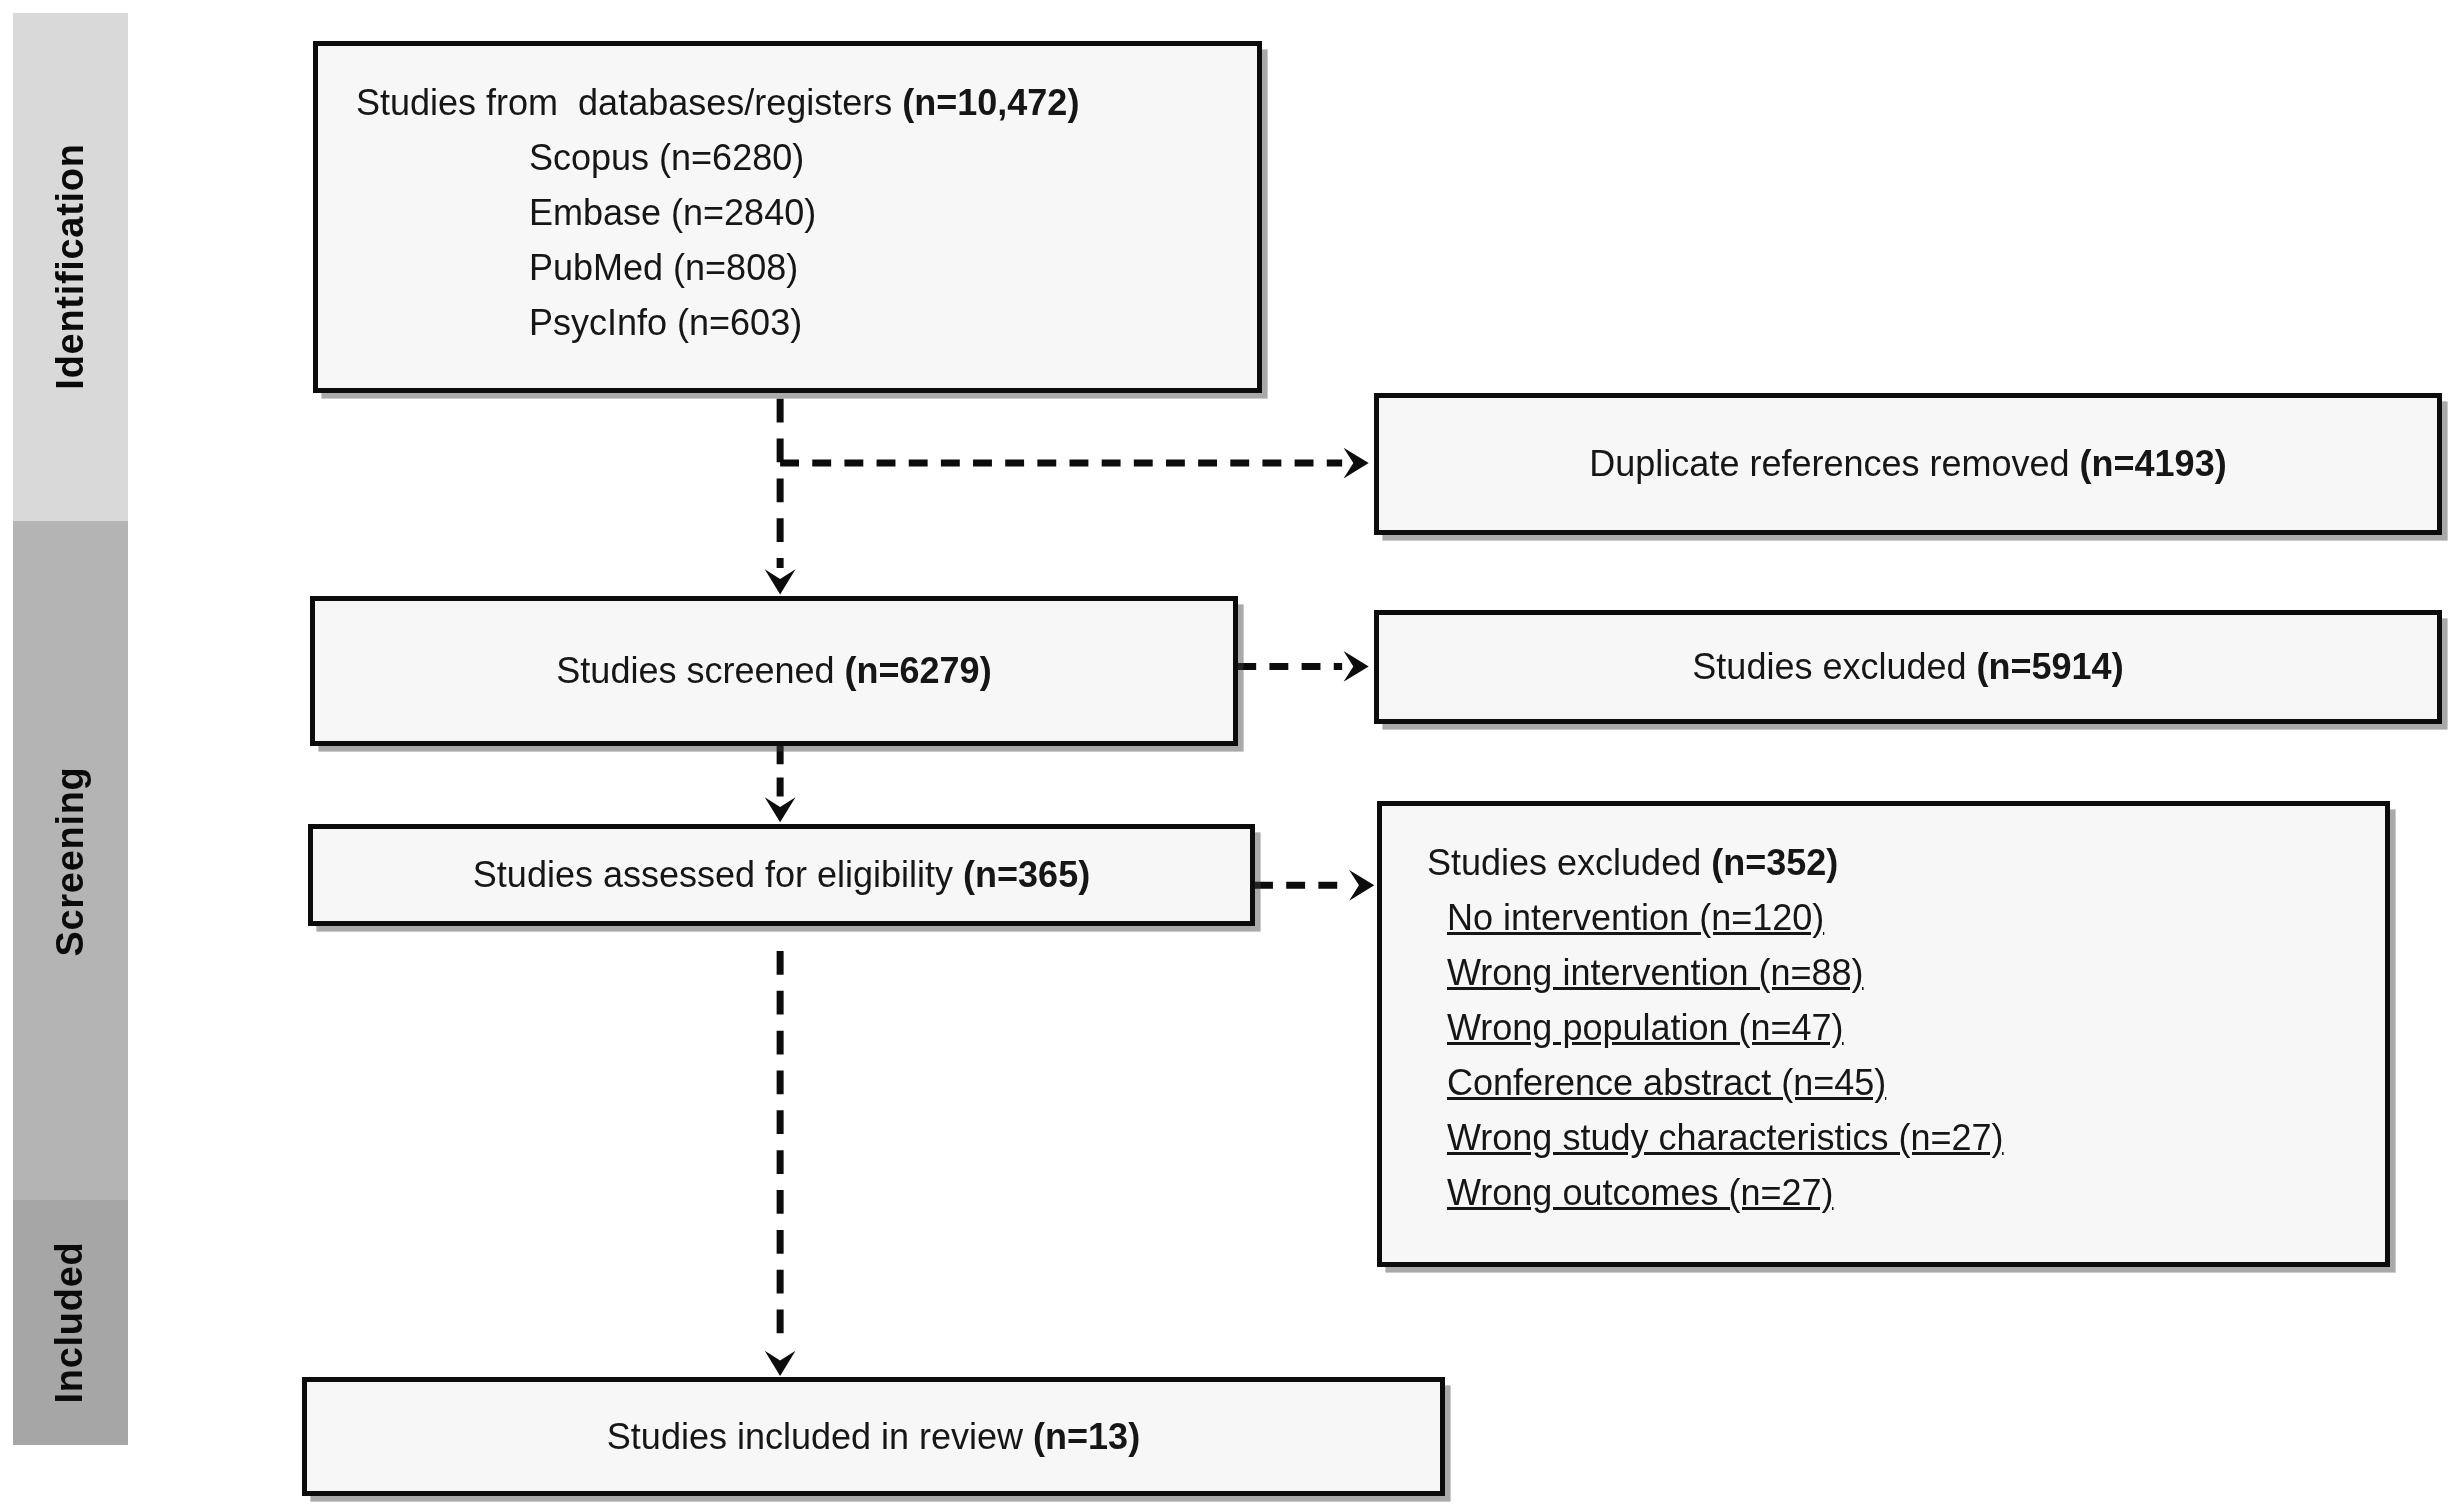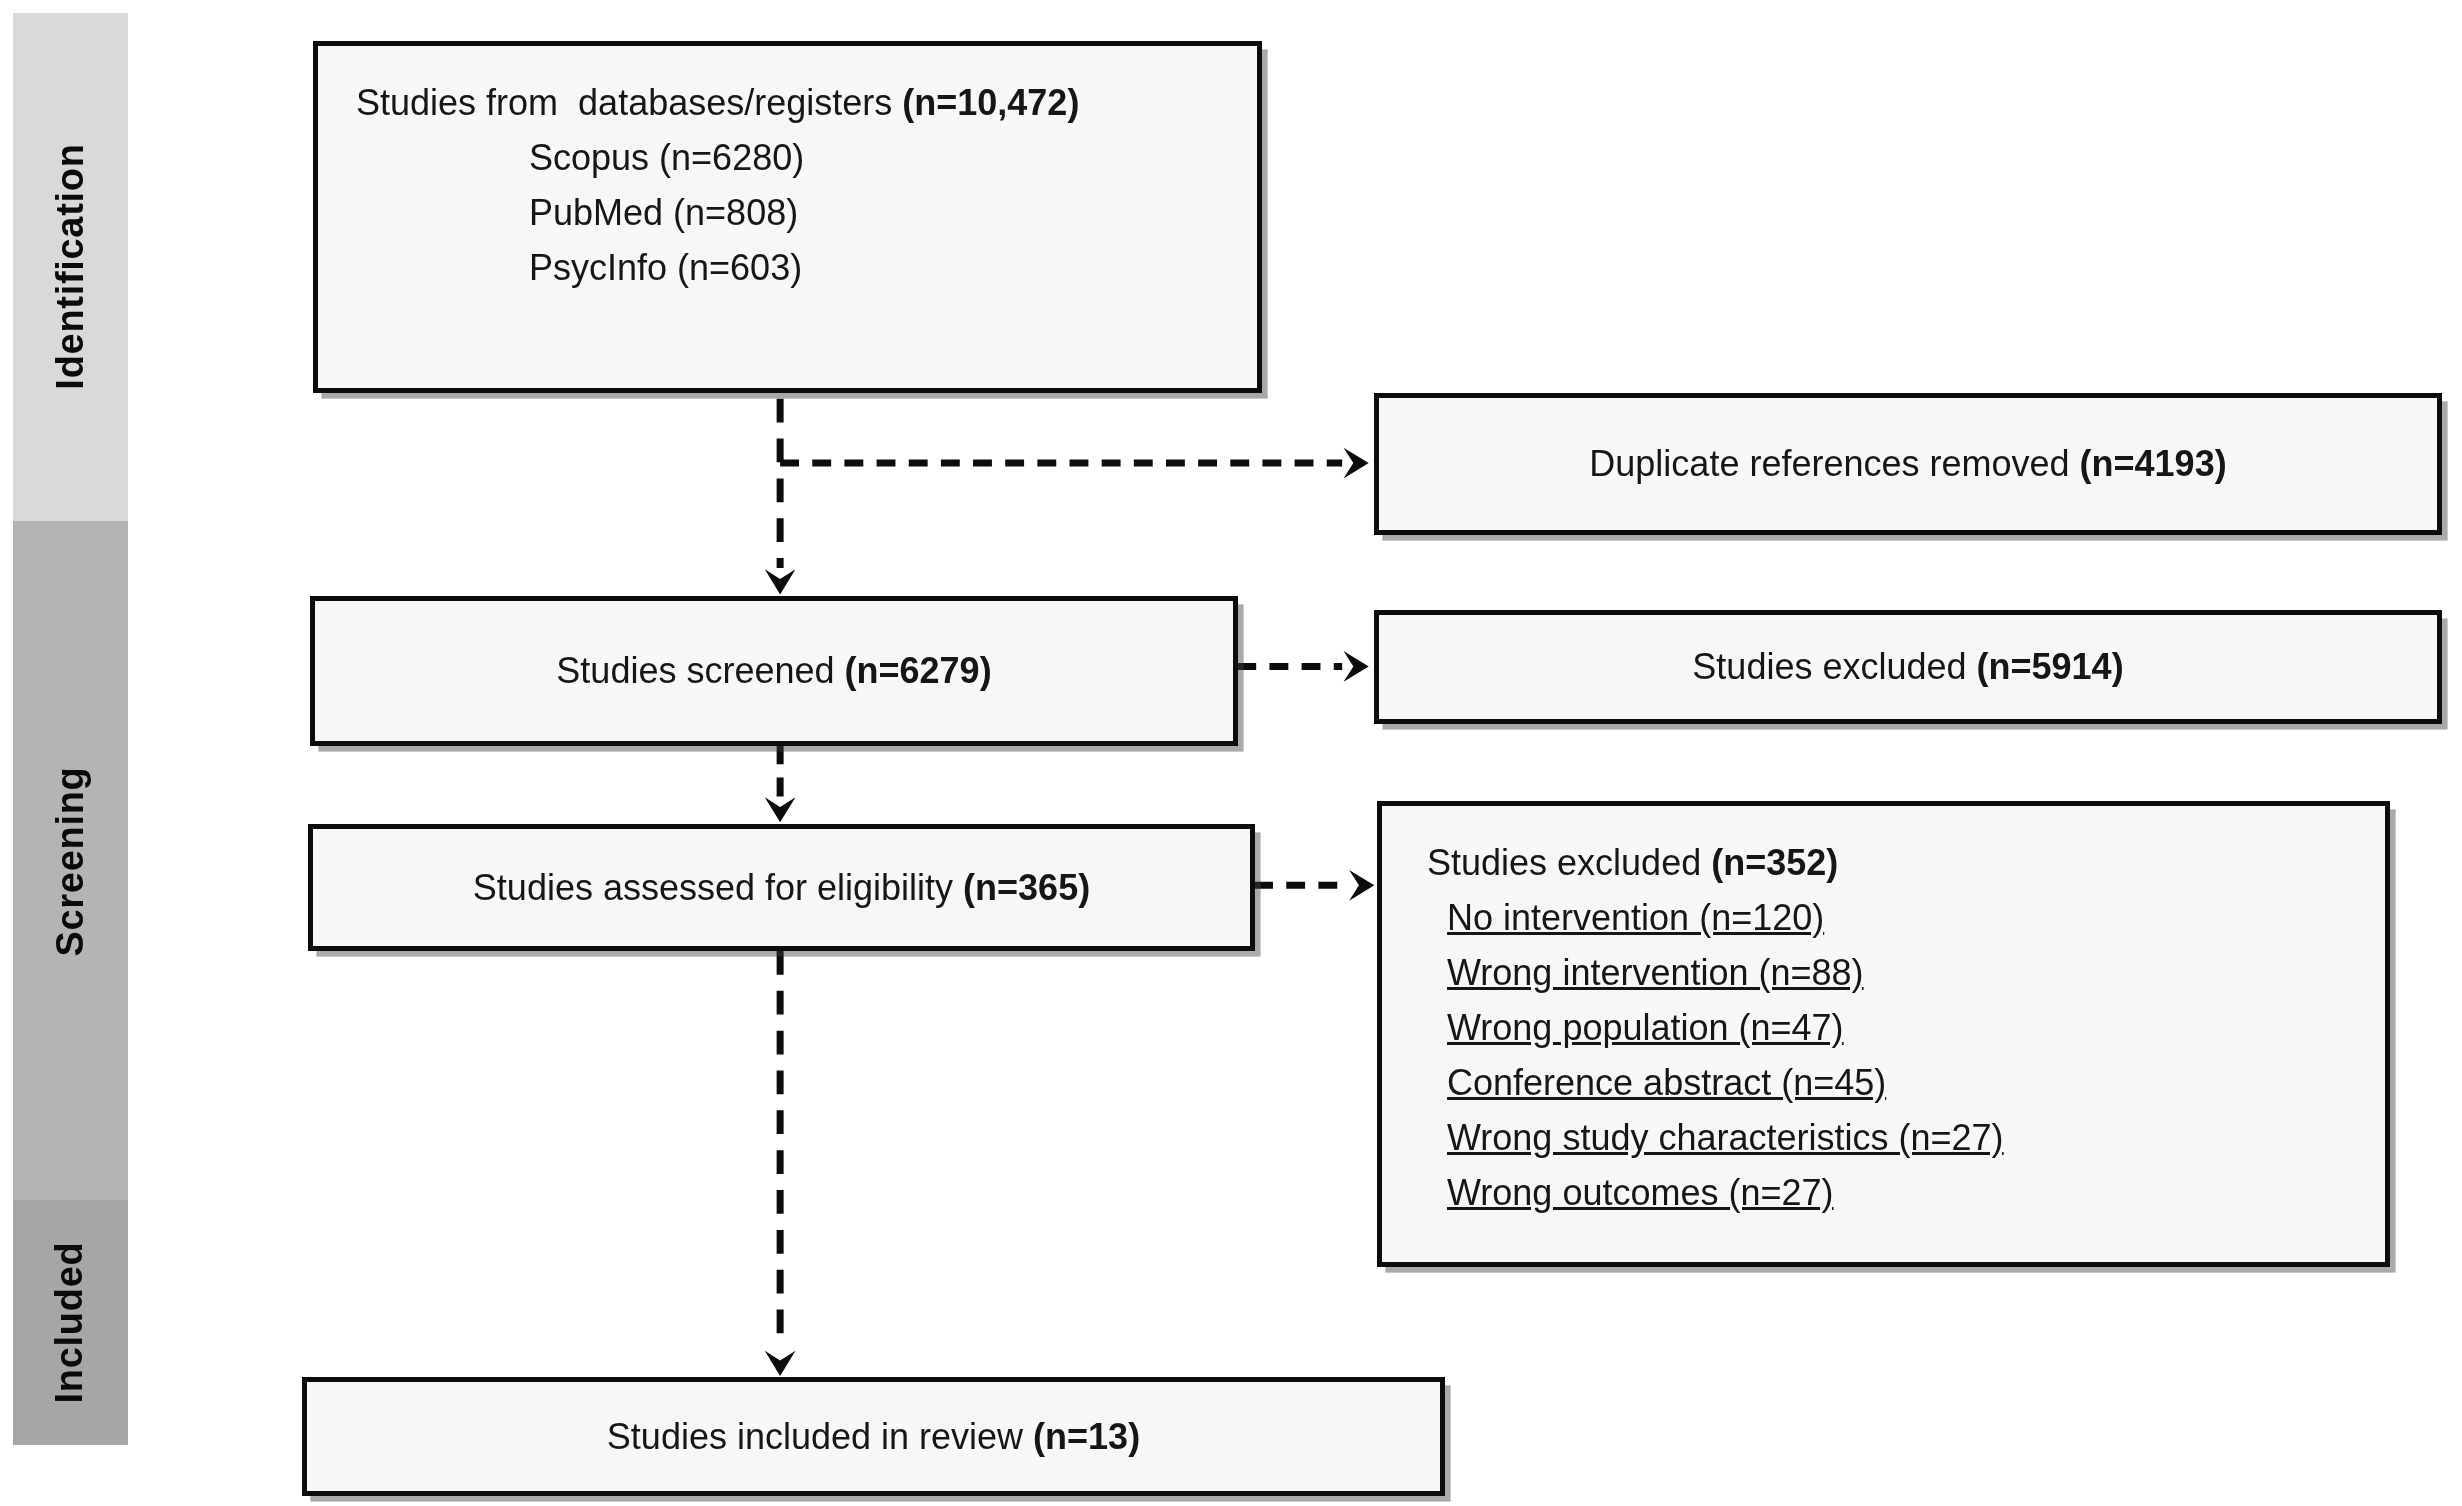--- a/index.html
+++ b/index.html
@@ -17,21 +17,21 @@
   .box{position:absolute;box-sizing:border-box;background:#f7f7f7;border:5.6px solid #0c0c0c;
        box-shadow:7px 7px 0 -1.4px rgba(64,64,64,0.45);font-size:36px;}
   .box.center{display:flex;align-items:center;justify-content:center;text-align:center;}
   .box .bold{font-weight:bold;}
   .pre{white-space:pre-wrap;}
 
   .box-sources{left:313px;top:41px;width:949px;height:352px;padding:29px 21px 0 38px;line-height:55px;}
   .box-duplicates{left:1374px;top:393px;width:1068px;height:142px;}
   .box-screened{left:310px;top:596px;width:928px;height:150px;}
   .box-excluded-screened{left:1374px;top:610px;width:1068px;height:114px;}
-  .box-eligibility{left:308px;top:824px;width:947px;height:127px;}
+  .box-eligibility{left:308px;top:824px;width:947px;height:102px;}
   .box-excluded-eligibility{left:1377px;top:801px;width:1013px;height:466px;padding:29px 21px 0 45px;line-height:55px;}
   .box-included{left:302px;top:1377px;width:1143px;height:119px;}
 
   .sub-list-sources{margin-left:173px;}
   .sub-list-excluded{margin-left:20px;text-decoration:underline;}
 
   
   #arrows{position:absolute;left:0;top:0;width:2462px;height:1507px;pointer-events:none;}
   .dash{stroke:#0c0c0c;stroke-width:10;fill:none;}
   .dash-long{stroke-dasharray:34 23;}
@@ -79,20 +79,21 @@
       <polygon class="head" points="1094,1932 1116,1946 1138,1932 1116,1968"></polygon>
     </g>
   </svg>
 
   <div class="box box-sources">
     <div>
       <span class="pre">Studies from  databases/registers </span><span class="bold">(n=10,472)</span>
     </div>
     <div class="sub-list-sources">
       <div>Scopus (n=6280)</div>
+      <div>Embase (n=2840)</div>
       <div>PubMed (n=808)</div>
       <div>PsycInfo (n=603)</div>
     </div>
   </div>
 
   <div class="box center box-duplicates">
     <span>
       <span>Duplicate references removed </span><span class="bold">(n=4193)</span>
     </span>
   </div>

